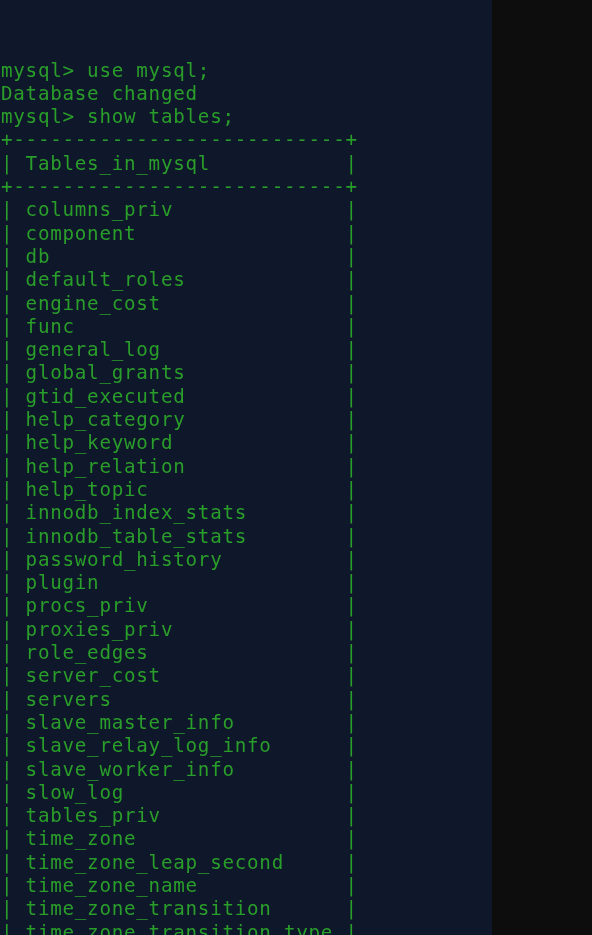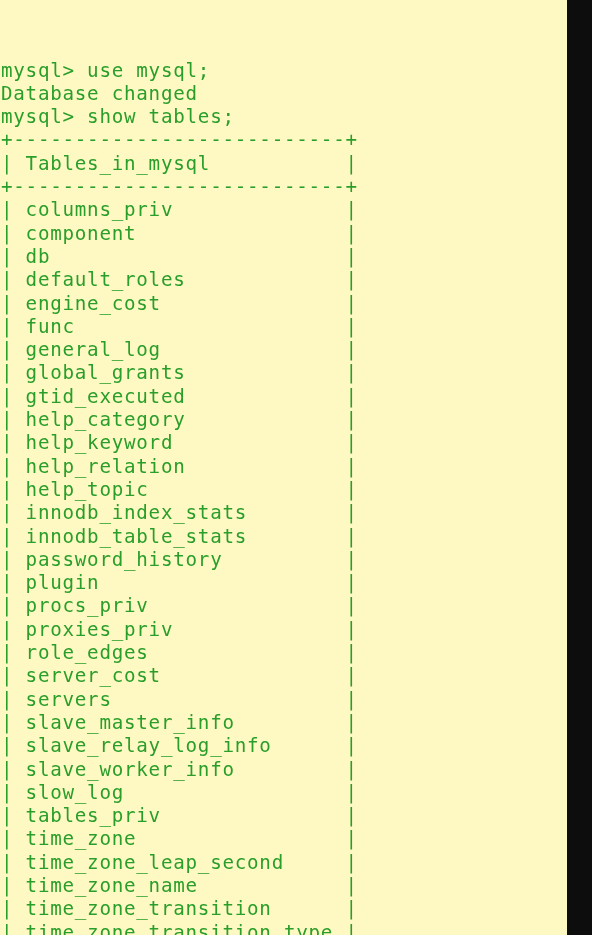--- a/index.html
+++ b/index.html
@@ -7,23 +7,23 @@
     padding: 0;
     background: #0d0d0d;
   }
   body {
     width: 592px;
     height: 935px;
     overflow: hidden;
     font-family: "DejaVu Sans Mono", "Liberation Mono", monospace;
   }
   #terminal {
-    width: 567px;
+    width: 492px;
     height: 935px;
-    background: #fef9c3;
+    background: #0f172a;
     color: #2a9e2a;
     font-family: "DejaVu Sans Mono", "Liberation Mono", monospace;
     font-size: 19.2px;
     line-height: 23.3px;
     letter-spacing: 0.75px;
     padding: 12px 0 0 0;
     box-sizing: border-box;
     white-space: pre;
     overflow: hidden;
   }

